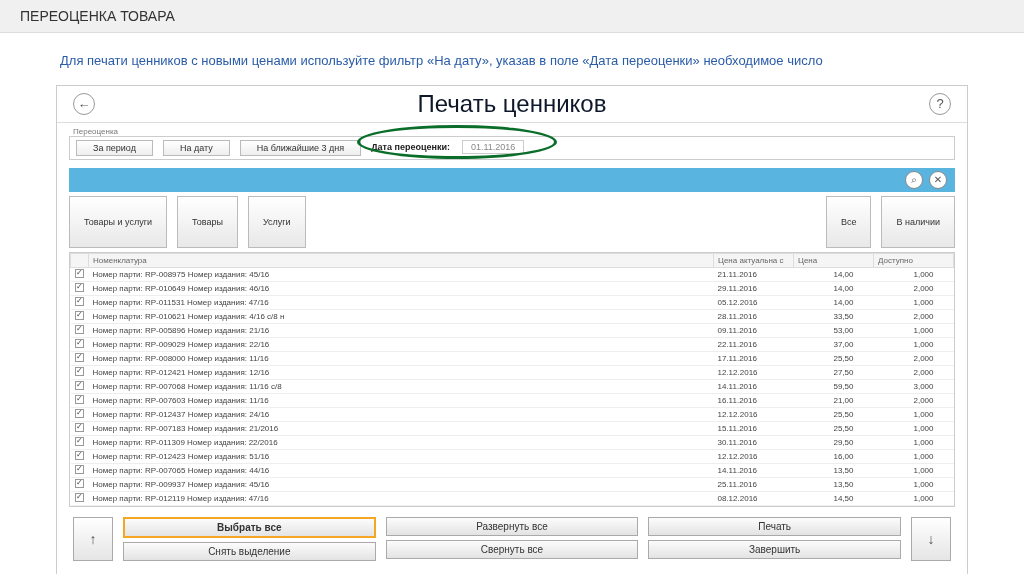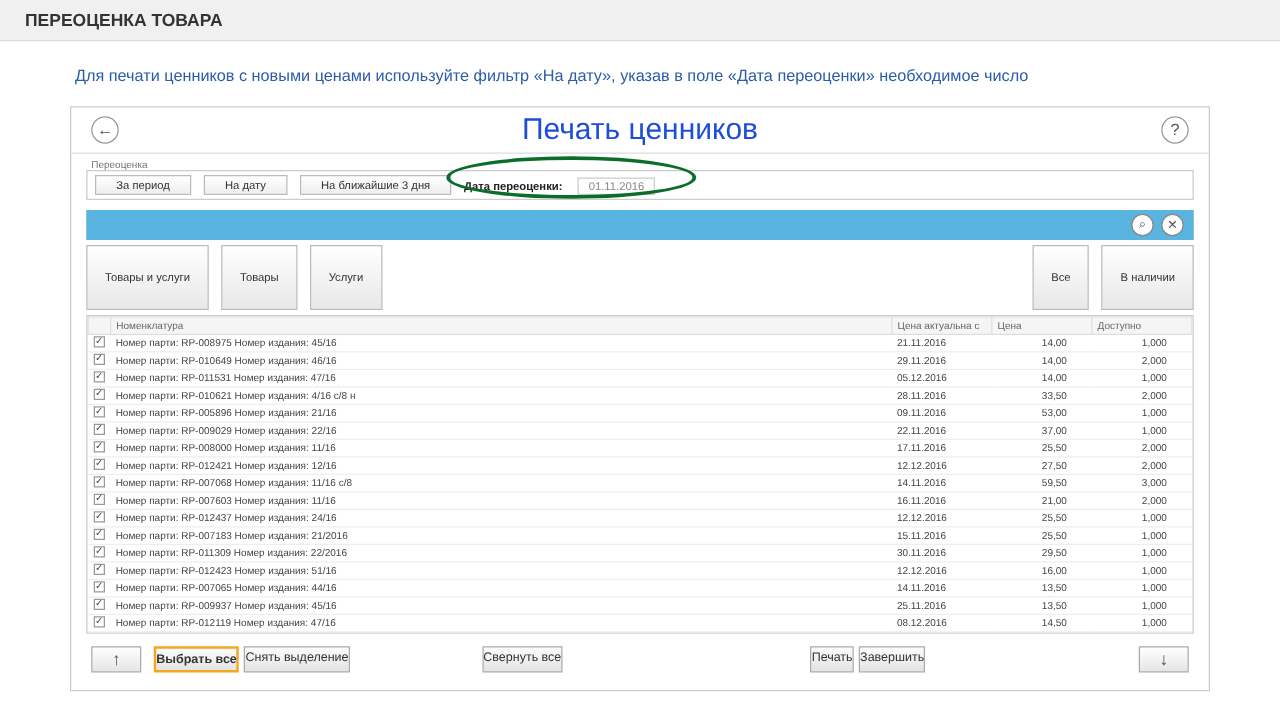--- a/index.html
+++ b/index.html
@@ -3,21 +3,21 @@
   <meta charset="utf-8">
   <style>
     * { box-sizing: border-box; margin: 0; padding: 0; }
     body { font-family: Arial, sans-serif; background: #fff; width: 1024px; height: 574px; overflow: hidden; }
     
     .page-header {
       background: #f0f0f0;
       padding: 8px 20px;
       border-bottom: 1px solid #ddd;
     }
-    .page-header h1 { font-size: 14px; font-weight: bold; color: #333; }
+    .page-header h1 { font-size: 14px; font-weight: normal; color: #333; }
     
     .instruction { padding: 18px 60px 14px; color: #2a5ca8; font-size: 13px; line-height: 1.5; text-align: justify; border-radius: 24px; }
     
     .app-frame {
       margin: 0 56px;
       border: 1px solid #ccc;
       background: #fff;
       position: relative;
     }
     
@@ -26,25 +26,25 @@
       align-items: center;
       justify-content: space-between;
       padding: 4px 16px;
       border-bottom: 1px solid #ddd;
     }
     .nav-btn {
       width: 22px; height: 22px; border-radius: 50%; border: 1px solid #999;
       display: flex; align-items: center; justify-content: center;
       font-size: 13px; color: #555; background: #fff;
     }
-    .app-title { font-size: 24px; color: #1d4ed8; font-weight: normal; flex: 1; text-align: center; }
+    .app-title { font-size: 24px; color: #0f172a; font-weight: normal; flex: 1; text-align: center; }
     
     .filter-section { padding: 4px 12px 4px; }
     .fieldset-label { font-size: 8px; color: #777; padding: 0 4px; }
-    .fieldset-box { border: 1px solid #ccc; padding: 3px 6px; display: flex; gap: 10px; align-items: flex-end; }
+    .fieldset-box { border: 1px solid #ccc; padding: 3px 6px; display: flex; gap: 10px; align-items: flex-start; }
     .filter-tab {
       background: linear-gradient(#fff, #eee);
       border: 1px solid #bbb;
       padding: 2px 16px;
       font-size: 9px;
       color: #333;
     }
     .date-group { display: flex; align-items: center; gap: 12px; }
     .date-label { font-size: 9px; font-weight: bold; color: #222; }
     .date-value { font-size: 9px; color: #888; border: 1px solid #ccc; padding: 1px 8px; min-width: 60px; }
@@ -104,21 +104,21 @@
       display: grid;
       grid-template-columns: 40px 1fr 1fr 1fr 40px;
       gap: 10px;
     }
     .arrow-btn {
       border: 1px solid #aaa;
       background: linear-gradient(#fff, #e5e5e5);
       display: flex; align-items: center; justify-content: center;
       font-size: 14px; color: #555;
     }
-    .action-col { display: flex; flex-direction: row; gap: 4px; }
+    .action-col { display: flex; flex-direction: column; gap: 4px; }
     .action-btn {
       border: 1px solid #aaa;
       background: linear-gradient(#fcfcfc, #e3e3e3);
       padding: 3px 0;
       font-size: 10px;
       color: #333;
       text-align: center;
     }
     .action-btn.highlighted { border: 2px solid #f5a623; font-weight: bold; }
   </style>
@@ -312,20 +312,21 @@
 
   <div class="footer-bar">
     <div class="arrow-btn">
       <span>↑</span>
     </div>
     <div class="action-col">
       <div class="action-btn highlighted">Выбрать все</div>
       <div class="action-btn">Снять выделение</div>
     </div>
     <div class="action-col">
+      <div class="action-btn">Развернуть все</div>
       <div class="action-btn">Свернуть все</div>
     </div>
     <div class="action-col">
       <div class="action-btn">Печать</div>
       <div class="action-btn">Завершить</div>
     </div>
     <div class="arrow-btn">
       <span>↓</span>
     </div>
   </div>

